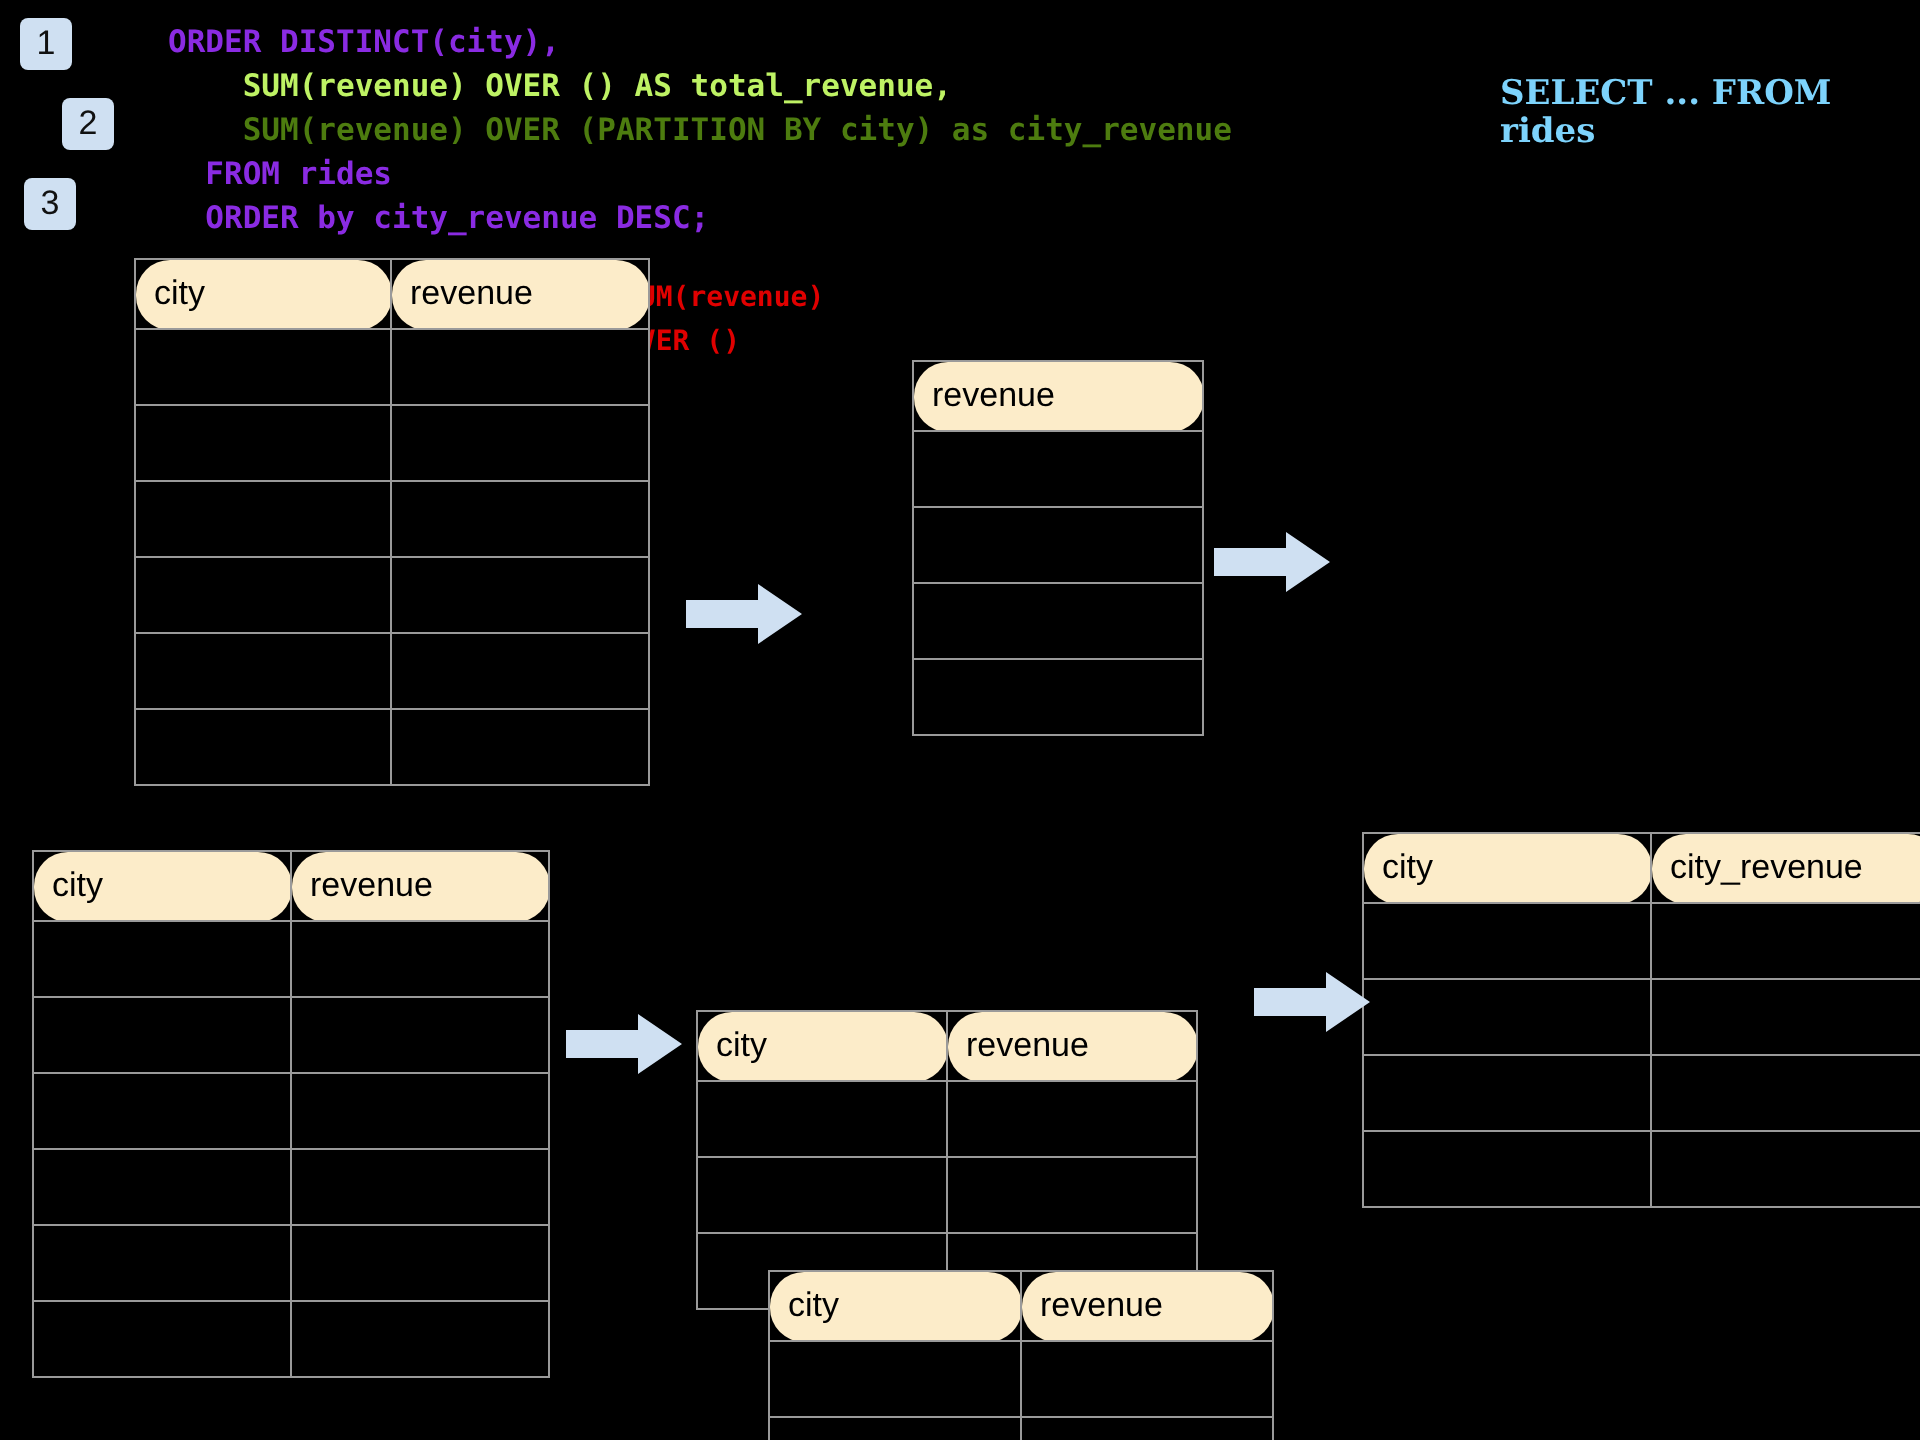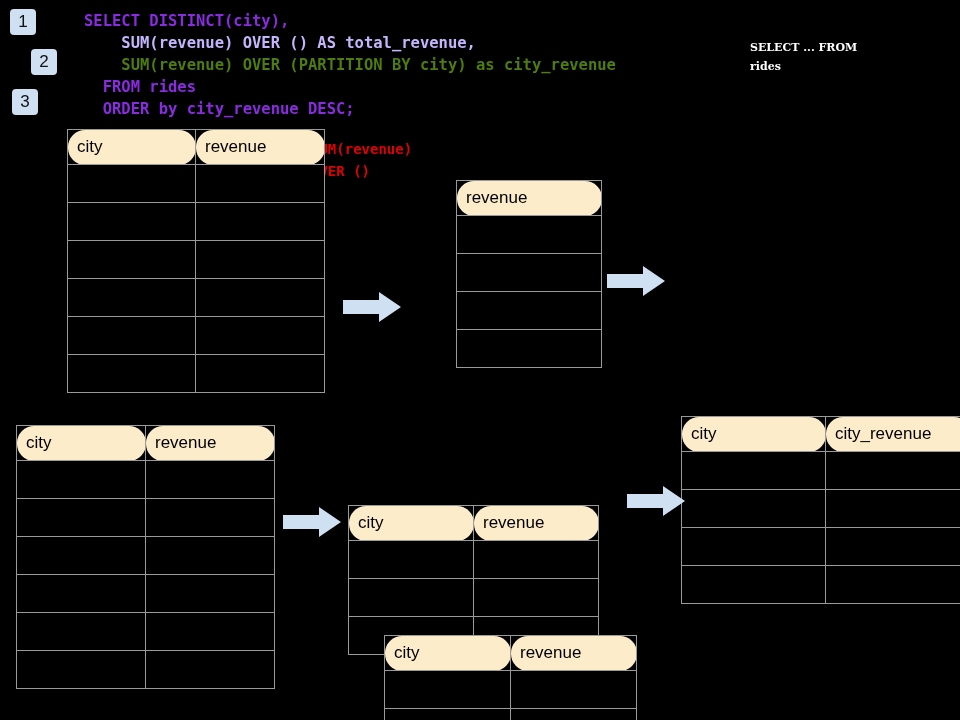--- a/index.html
+++ b/index.html
@@ -33,29 +33,29 @@
   
   .code {
     position: absolute;
     font-family: "DejaVu Sans Mono", monospace;
     font-weight: bold;
     font-size: 15.5px;
     letter-spacing: 0px;
     white-space: pre;
   }
   .code.purple { color: #8a2be2; }
-  .code.red    { color: #c4b5fd; }
+  .code.red    { color: #bef264; }
   .code.green  { color: #4d7c0f; }
 
   .sidenote {
     position: absolute;
     font-family: "DejaVu Serif", serif;
     font-weight: bold;
-    font-size: 11px;
-    color: #ffffff;
+    font-size: 17px;
+    color: #7dd3fc;
     white-space: pre;
     line-height: 19px;
   }
 
   
   .annot {
     position: absolute;
     font-family: "DejaVu Sans Mono", monospace;
     font-weight: bold;
     font-size: 14px;
@@ -102,21 +102,21 @@
 </style>
 </head>
 <body>
 
 <div id="canvas">
 
   <div class="badge" style="left:10px; top:9px;">1</div>
   <div class="badge" style="left:31px; top:49px;">2</div>
   <div class="badge" style="left:12px; top:89px;">3</div>
 
-  <div class="code purple" style="left:84px; top:12px;">SELECT DISTINCT(city),</div>
+  <div class="code purple" style="left:84px; top:12px;">ORDER DISTINCT(city),</div>
   <div class="code red" style="left:84px; top:34px;">    SUM(revenue) OVER () AS total_revenue,</div>
   <div class="code green" style="left:84px; top:56px;">    SUM(revenue) OVER (PARTITION BY city) as city_revenue</div>
   <div class="code purple" style="left:84px; top:78px;text-align:right;">  FROM rides</div>
   <div class="code purple" style="left:84px; top:100px;">  ORDER by city_revenue DESC;</div>
 
   <div class="sidenote" style="left:750px; top:38px;"><span>SELECT ... FROM</span><br><span>rides</span></div>
 
   <div class="annot red" style="left:311px; top:138px;">SUM(revenue)
 OVER ()</div>
 

